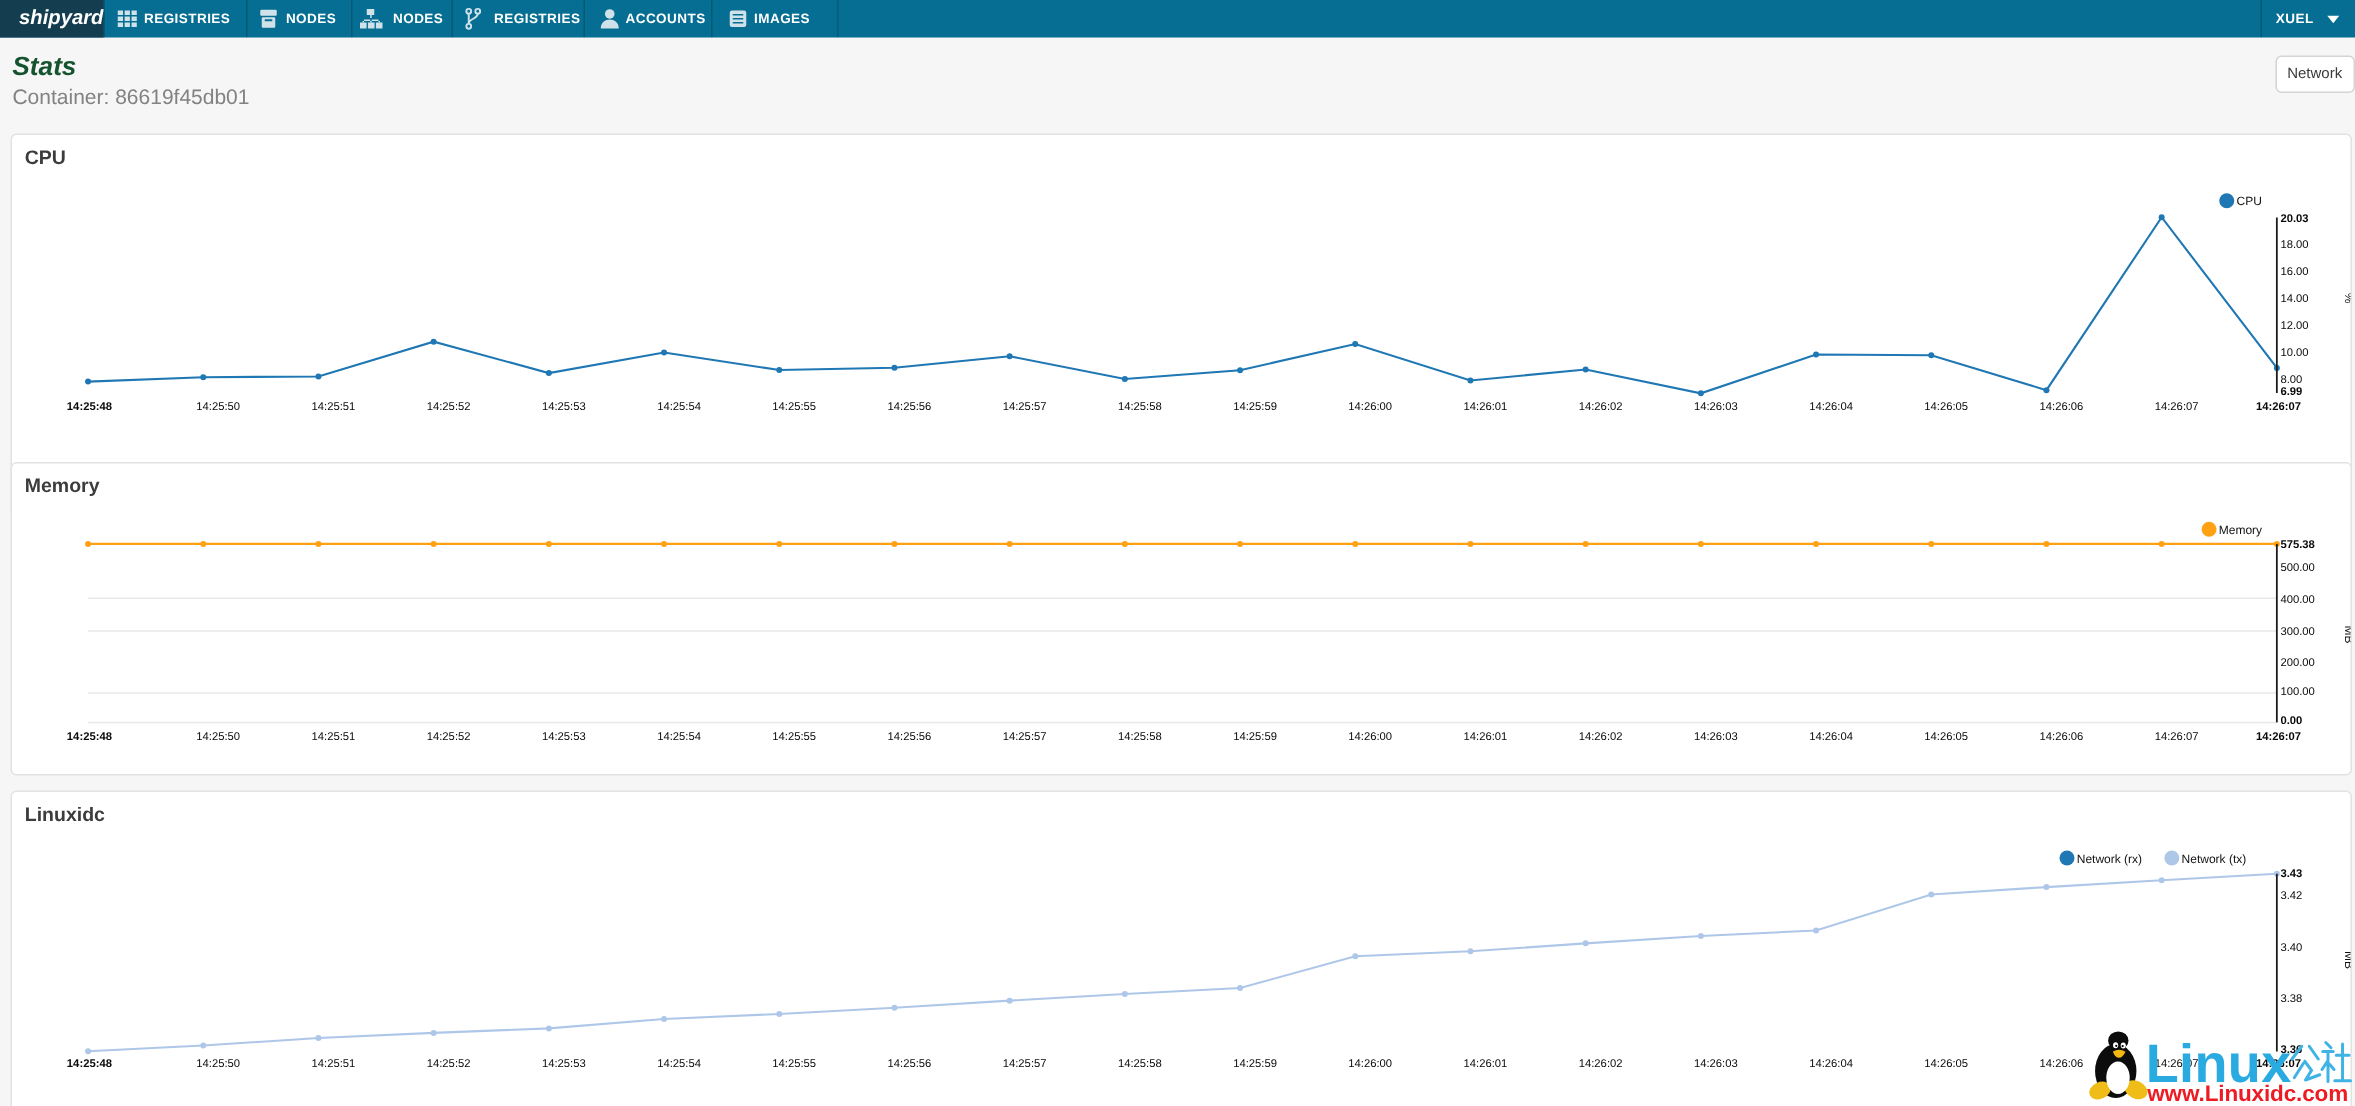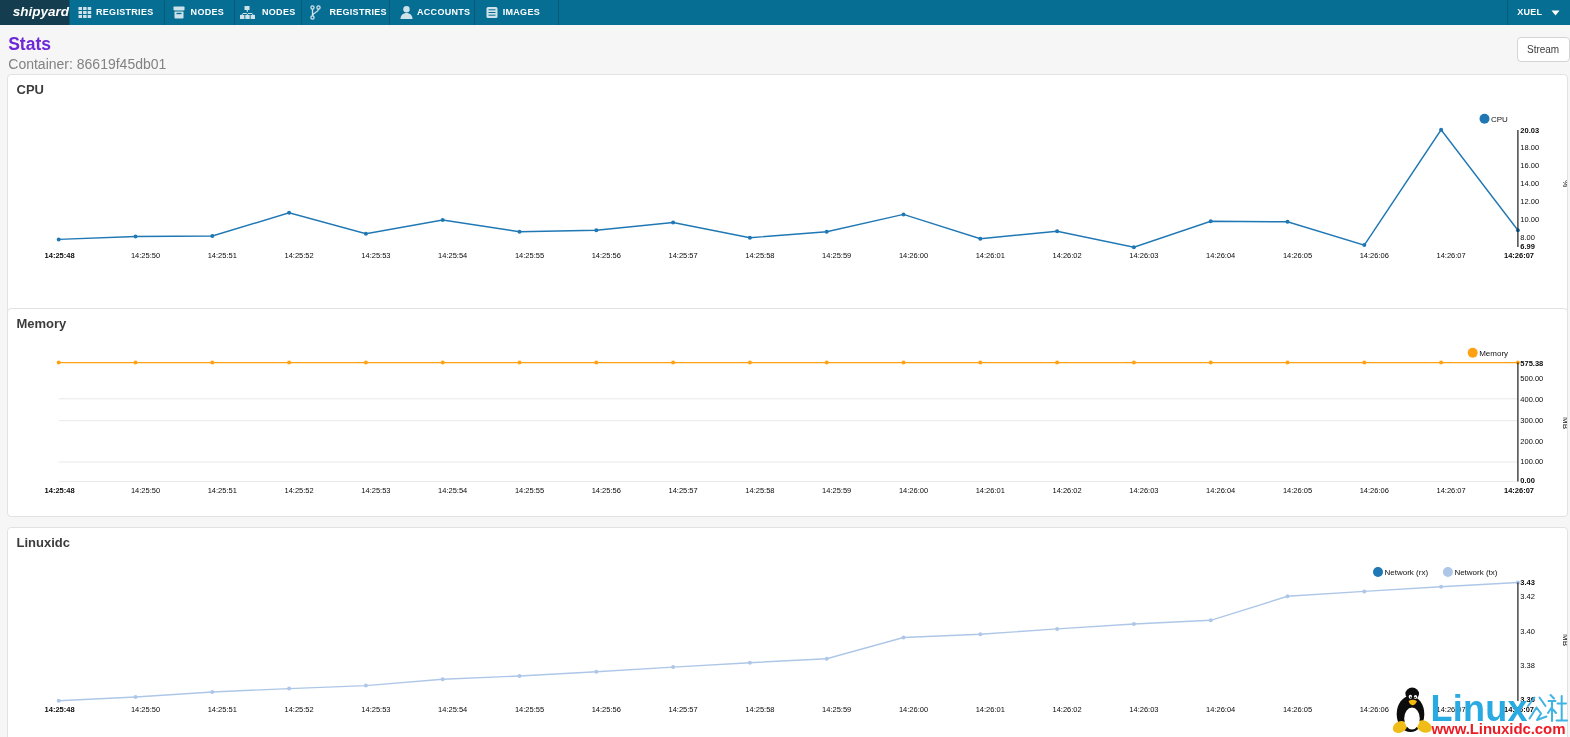--- a/index.html
+++ b/index.html
@@ -2,21 +2,21 @@
 <html><head><meta charset="utf-8"><style>
 * { margin:0; padding:0; box-sizing:border-box; }
 html,body { width:1570px; height:737px; overflow:hidden; background:#f6f6f6;
   font-family:"Liberation Sans", sans-serif; }
 .nav { position:absolute; left:0; top:0; width:1570px; height:25px; background:#056e92; }
 .logo { position:absolute; left:0; top:0; width:69px; height:25px; background:#143e4f;
   color:#fff; font-style:italic; font-weight:bold; font-size:13.5px; text-align:right; line-height:24px; }
 .nitem { position:absolute; top:0; height:25px; line-height:25px; color:#fff;
   font-size:9px; font-weight:bold; letter-spacing:0.3px; }
 .ndiv { position:absolute; top:0; width:1px; height:25px; background:rgba(0,0,0,0.18); }
-.stats { position:absolute; left:8.2px; top:33.5px; font-size:17.5px; font-weight:bold; color:#6d28d9; }
+.stats { position:absolute; left:8.2px; top:33.5px; font-size:17.5px; font-weight:bold; color:#14532d;font-style:italic; }
 .sub { position:absolute; left:8.3px; top:56px; font-size:14px; color:#828282; }
 .stream { position:absolute; left:1516.6px; top:36.8px; width:53px; height:25.7px; background:#fff;
   border:1px solid #d4d4d5; border-radius:4px; font-size:10px; color:#3a3b3c; text-align:center; line-height:24px; }
 .panel { position:absolute; left:7px; width:1561px; background:#fff;
   border:1px solid #e2e2e2; border-radius:4px; }
 .ptitle { position:absolute; left:8.5px; top:7px; font-size:13px; font-weight:bold; color:#3c3c3c; }
 .chart { position:absolute; left:0; top:0; }
 svg text { font-family:"Liberation Sans", sans-serif; }
 .wm { position:absolute; left:1380px; top:680px; width:190px; height:57px; z-index:50; }
 </style></head>
@@ -83,23 +83,23 @@
   <div class="ndiv" style="left:164.3px"></div>
   <div class="ndiv" style="left:234.4px"></div>
   <div class="ndiv" style="left:300.6px"></div>
   <div class="ndiv" style="left:388.8px"></div>
   <div class="ndiv" style="left:473.9px"></div>
   <div class="ndiv" style="left:558px"></div>
   <div class="ndiv" style="left:1507px"></div>
 </div>
 <div class="stats">Stats</div>
 <div class="sub">Container: 86619f45db01</div>
-<div class="stream">Stream</div>
-
-<div class="panel" style="top:74px; height:257px;padding-left:37px;">
+<div class="stream">Network</div>
+
+<div class="panel" style="top:89px; height:257px;padding-left:37px;">
   <div class="ptitle">CPU</div>
   <svg class="chart" width="1559" height="207" viewBox="8 90 1559 207">
 <path d="M58.7 254.4 L135.5 251.5 L212.3 251.0 L289.1 227.8 L365.9 248.7 L442.7 235.0 L519.5 246.7 L596.3 245.2 L673.1 237.5 L749.9 252.7 L826.7 246.8 L903.5 229.4 L980.3 253.7 L1057.1 246.3 L1133.9 262.2 L1210.7 236.3 L1287.5 236.8 L1364.3 260.1 L1441.1 144.8 L1517.9 245.3" fill="none" stroke="#1f77b4" stroke-width="1.4"></path>
 <circle cx="58.7" cy="254.4" r="2.0" fill="#1f77b4"></circle>
 <circle cx="135.5" cy="251.5" r="2.0" fill="#1f77b4"></circle>
 <circle cx="212.3" cy="251.0" r="2.0" fill="#1f77b4"></circle>
 <circle cx="289.1" cy="227.8" r="2.0" fill="#1f77b4"></circle>
 <circle cx="365.9" cy="248.7" r="2.0" fill="#1f77b4"></circle>
 <circle cx="442.7" cy="235.0" r="2.0" fill="#1f77b4"></circle>
 <circle cx="519.5" cy="246.7" r="2.0" fill="#1f77b4"></circle>

